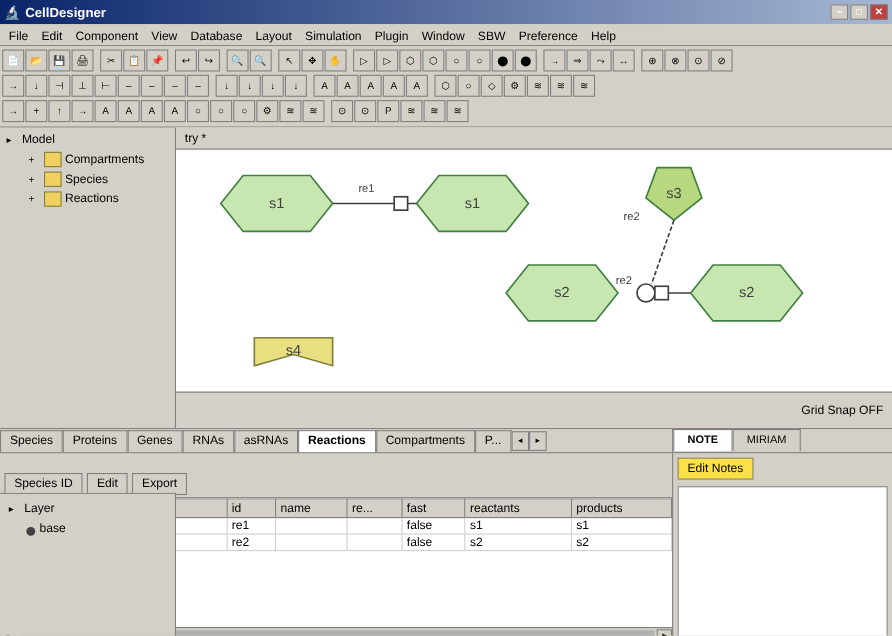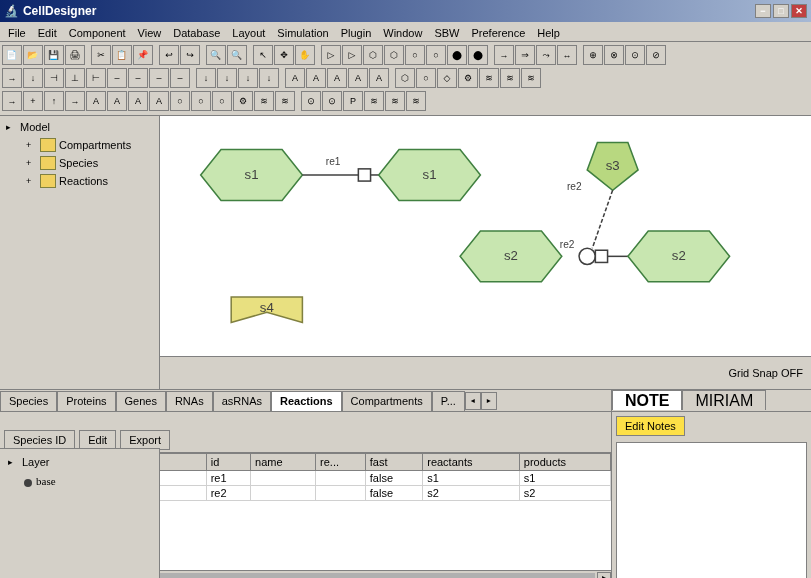--- a/index.html
+++ b/index.html
@@ -186,21 +186,21 @@
       display: flex;
       flex-direction: column;
     }
     .note-tabs {
       display: flex;
       border-bottom: 1px solid #808080;
       height: 22px;
     }
     .note-tab {
       padding: 2px 12px;
-      font-size: 16px;
+      font-size: 10px;
       border: 1px solid #808080;
       border-bottom: none;
       background: #d4d0c8;
       cursor: pointer;
       height: 20px;
       display: flex; align-items: center;
     }
     .note-tab.active { background: white; font-weight: bold; }
     .note-buttons {
       display: flex;
@@ -375,20 +375,23 @@
       </div>
       <div class="tree-item child-item">
         <span class="expand">+</span>
         <span class="tree-icon"></span>
         <span>Reactions</span>
       </div>
     </div>
   </div>
 
   <div style="flex:1; display:flex; flex-direction:column; position:relative; background:white;">
+    <div class="canvas-tab">
+      <span>try *</span>
+    </div>
     <div style="flex:1; position:relative; overflow:hidden;">
       <svg class="diagram-svg" viewBox="0 0 640 200">
 
         <polygon points="60,15 120,15 140,40 120,65 60,65 40,40" fill="#c8e6b0" stroke="#408040" stroke-width="1.5"></polygon>
         <text x="90" y="44" text-anchor="middle" font-size="13" fill="#404040">s1</text>
 
         <line x1="140" y1="40" x2="195" y2="40" stroke="#404040" stroke-width="1.5"></line>
         <rect x="195" y="34" width="12" height="12" fill="white" stroke="#404040" stroke-width="1.5"></rect>
         <line x1="207" y1="40" x2="235" y2="40" stroke="#404040" stroke-width="1.5" marker-end="url(#arrow)"></line>
         <text x="163" y="30" font-size="10" fill="#404040">re1</text>
@@ -501,17 +504,17 @@
     </div>
     <div class="note-content"></div>
   </div>
 </div>
 
 <div style="position:fixed; left:0; bottom:0; width:160px; height:130px; background:#d4d0c8; border-top:1px solid #808080; border-right:1px solid #808080; padding:4px;">
   <div class="tree-item">
     <span class="expand">▸</span>
     <span>Layer</span>
   </div>
-  <div style="display:flex; align-items:flex-end; padding-left:20px; margin-top:4px;font-family:Liberation Serif, serif;">
+  <div style="display:flex; align-items:flex-end; padding-left:20px; margin-top:4px;">
     <div class="layer-dot"></div>
     <span>base</span>
   </div>
 </div>
 
 </body></html>

